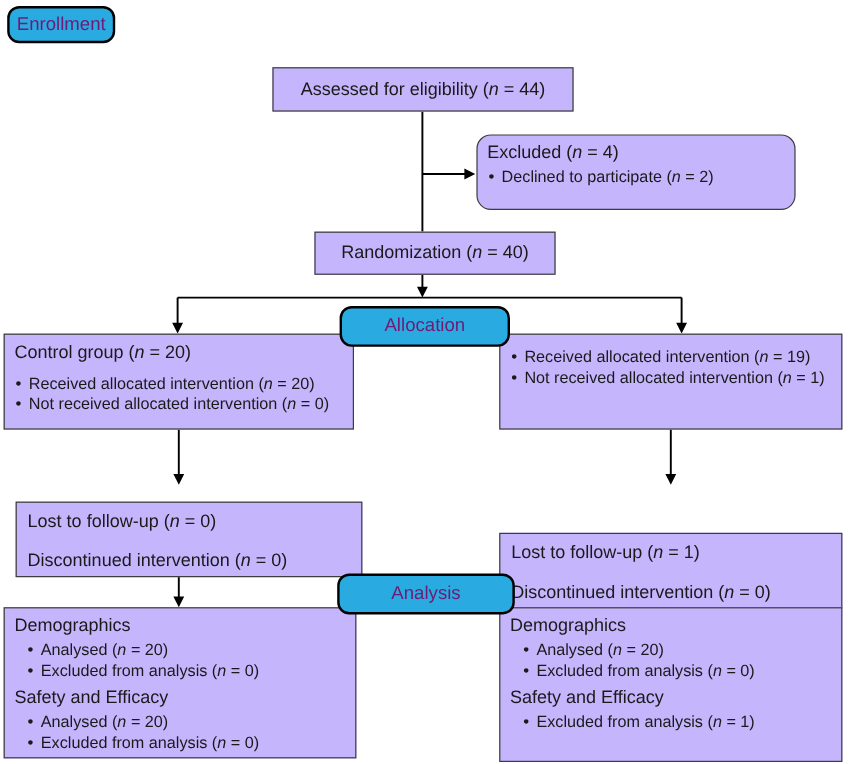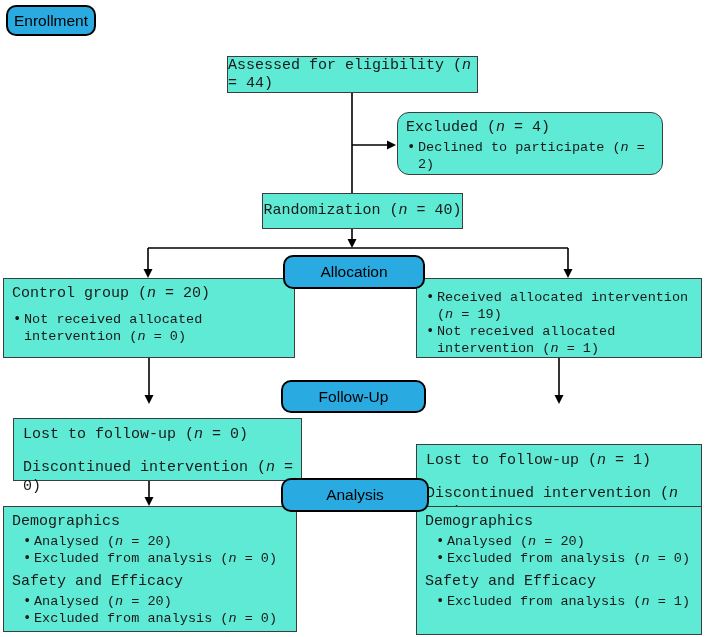--- a/index.html
+++ b/index.html
@@ -2,30 +2,30 @@
 <html><head>
 <meta charset="utf-8">
 <style>
   html,body{margin:0;padding:0;background:#ffffff;}
   #stage{
     position:relative;width:709px;height:637px;background:#ffffff;
     font-family:"Liberation Sans", sans-serif;color:#1a1a1a;overflow:hidden;
   }
   #connectors{position:absolute;left:0;top:0;width:709px;height:637px;z-index:1;}
   .fbox{
-    position:absolute;background:#5eead4;border:1.5px solid #3d3d3d;
-    box-sizing:border-box;z-index:2;font-family:Liberation Mono, monospace;
+    position:absolute;background:#c4b5fd;border:1.5px solid #3d3d3d;
+    box-sizing:border-box;z-index:2;
   }
   .fbox.center{display:flex;align-items:center;justify-content:center;}
   .title15{font-size:15px;line-height:18px;}
   .badge{
     position:absolute;background:#29ABE2;border:2px solid #000000;
     border-radius:10px;box-sizing:border-box;z-index:3;
     display:flex;align-items:center;justify-content:center;
-    font-size:15.5px;color:#000000;
+    font-size:15.5px;color:#701a75;
   }
   .pad{padding:4px 6px 4px 7px;}
   .boxtitle{font-size:15px;line-height:19px;margin:1px 0 2px 1px;}
   ul.blist{list-style:none;margin:0;padding:0;}
   ul.blist li{
     font-size:13.5px;line-height:17px;padding-left:13px;position:relative;
   }
   ul.blist li::before{content:"\2022";position:absolute;left:2px;top:0;font-size:14px;}
   ul.blist.indent li{margin-left:10px;}
   .sect-gap{margin-top:5px;}
@@ -83,35 +83,33 @@
   </div>
 
   <div class="badge" style="left:283px;top:255px;width:142px;height:34px;">
     <span>Allocation</span>
   </div>
 
   <div class="fbox pad" style="left:3px;top:278px;width:292px;height:80px;">
     <div class="boxtitle">Control group (<i>n</i> = 20)</div>
     <div style="height:6px;"></div>
     <ul class="blist">
+      <li>Received allocated intervention (<i>n</i> = 20)</li>
       <li>Not received allocated intervention (<i>n</i> = 0)</li>
     </ul>
   </div>
 
   <div class="fbox pad" style="left:416px;top:278px;width:286px;height:80px;">
     <div style="height:6px;"></div>
     <ul class="blist">
       <li>Received allocated intervention (<i>n</i> = 19)</li>
       <li>Not received allocated intervention (<i>n</i> = 1)</li>
     </ul>
   </div>
 
-  <div class="badge" style="left:281px;top:380px;width:145px;height:33px;">
-    <span>Follow-Up</span>
-  </div>
 
   <div class="fbox pad" style="left:13px;top:418px;width:289px;height:63px;">
     <div class="fu-line">Lost to follow-up (<i>n</i> = 0)</div>
     <div class="fu-line">Discontinued intervention (<i>n</i> = 0)</div>
   </div>
 
   <div class="fbox pad" style="left:416px;top:404px;width:286px;height:63px;margin-top:40px;">
     <div class="fu-line">Lost to follow-up (<i>n</i> = 1)</div>
     <div class="fu-line">Discontinued intervention (<i>n</i> = 0)</div>
   </div>

